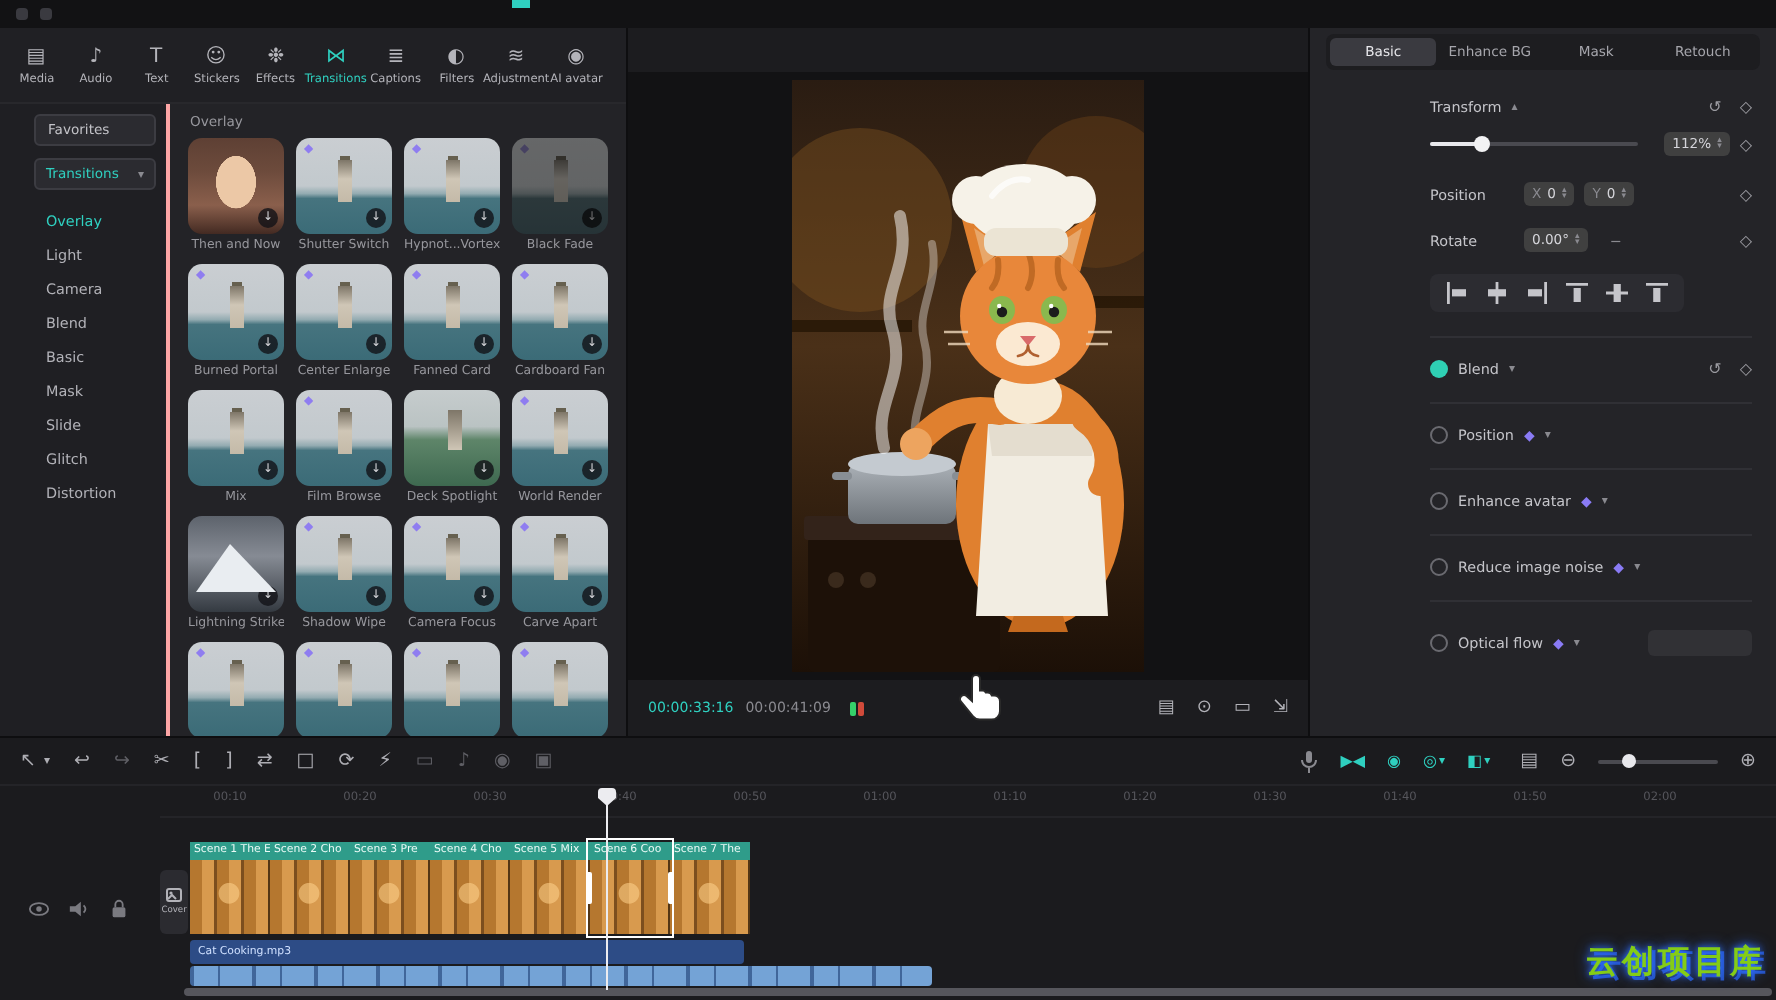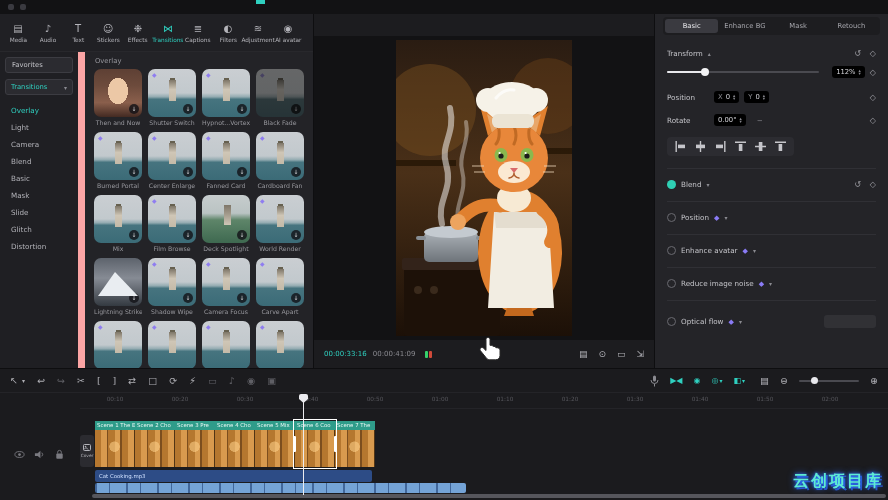--- a/index.html
+++ b/index.html
@@ -10,21 +10,21 @@
   .topstrip .dot{position:absolute;top:4px;width:6px;height:6px;border-radius:2px;background:#3a3a40;}
   .teal-dash{position:absolute;left:256px;top:0;width:9px;height:4px;background:#2fd0c0;}
   
   .toolbar{position:absolute;left:0;top:14px;width:313px;height:38px;background:#202024;
            display:flex;align-items:center;padding-left:3px;box-sizing:border-box;border-bottom:1px solid #28282c;}
   .tool{width:30px;display:flex;flex-direction:column;align-items:center;gap:2px;color:#b4b4ba;cursor:pointer;}
   .tool .ic{font-size:10px;line-height:11px;height:11px;}
   .tool .lb{font-size:6.3px;white-space:nowrap;transform:scale(.92);}
   .tool.active{color:#2fd0c0;}
   
-  .sidebar{position:absolute;left:0;top:52px;width:85px;height:316px;background:#1f1f23;border-right:7px solid #fca5a5;box-sizing:border-box;}
+  .sidebar{position:absolute;left:0;top:52px;width:85px;height:316px;background:#1f1f23;border-right:2px solid #fca5a5;box-sizing:border-box;padding-left:12px;}
   .fav{margin:5px 5px 0;height:14px;background:#2b2b30;border:1px solid #3c3c42;border-radius:3px;
        font-size:6.8px;display:flex;align-items:center;padding:0 6px;color:#c3c3c8;}
   .catsel{margin:6px 5px 0;height:14px;background:#2b2b30;border:1px solid #3c3c42;border-radius:3px;
        font-size:6.8px;color:#2fd0c0;display:flex;align-items:center;justify-content:space-between;padding:0 5px;}
   .navlist{margin-top:7px;}
   .nav{height:17px;display:flex;align-items:center;padding-left:11px;font-size:7.2px;color:#b2b2b8;cursor:pointer;}
   .nav.active{color:#2fd0c0;}
   
   .gridpanel{position:absolute;left:85px;top:52px;width:228px;height:316px;background:#232327;overflow:hidden;}
   .gridheader{font-size:6.8px;color:#97979d;margin:5px 0 4px 10px;}
@@ -62,29 +62,29 @@
   .pf-icons{margin-left:auto;display:flex;gap:11px;color:#b2b2b8;font-size:9px;align-items:center;}
   .pf-icons span{cursor:pointer;}
   
   .inspector{position:absolute;left:655px;top:14px;width:233px;height:354px;background:#242428;box-sizing:border-box;}
   .tabs{display:flex;gap:13px;padding:7px 12px 5px;font-size:7.8px;color:#b2b2b8;}
   .tab{cursor:pointer;}
   .tab.active{color:#2fd0c0;}
   .subtabs{margin:3px 8px 0;background:#1d1d20;border-radius:4px;display:flex;padding:2px;}
   .subtab{flex:1;text-align:center;font-size:6.8px;padding:3px 0;color:#a6a6ac;border-radius:3px;cursor:pointer;}
   .subtab.active{background:#3a3a40;color:#e8e8ec;}
-  .ibody{padding:0 12px;}
+  .ibody{padding:0 12px;margin-left:48px;}
   .irow{display:flex;align-items:center;font-size:7.2px;color:#c5c5ca;margin-top:11px;gap:5px;}
   .chev{color:#8a8a90;font-size:6px;}
   .ricons{margin-left:auto;display:flex;gap:9px;color:#9a9aa0;font-size:8px;}
   .ricons span{cursor:pointer;}
   .slider{position:relative;height:2px;background:#4a4a50;border-radius:1px;flex:1;margin-right:8px;cursor:pointer;}
   .slider .fill{position:absolute;left:0;top:0;height:2px;width:25%;background:#e8e8ec;border-radius:1px;}
   .slider .knob{position:absolute;left:25%;top:-3px;width:8px;height:8px;border-radius:50%;background:#f2f2f4;margin-left:-4px;}
-  .valbox{background:#000000;border-radius:3px;padding:2px 4px;font-size:6.8px;display:flex;align-items:center;gap:3px;color:#d5d5da;cursor:text;}
+  .valbox{background:#404040;border-radius:3px;padding:2px 4px;font-size:6.8px;display:flex;align-items:center;gap:3px;color:#d5d5da;cursor:text;}
   .stp{display:flex;flex-direction:column;font-size:4.5px;line-height:3.5px;color:#8a8a90;cursor:pointer;}
   .kf{color:#9a9aa0;font-size:8px;cursor:pointer;}
   .toggle{margin-left:auto;width:22px;height:11px;border-radius:6px;background:#2fd0b4;position:relative;cursor:pointer;}
   .toggle::after{content:"";position:absolute;right:1.5px;top:1.5px;width:8px;height:8px;border-radius:50%;background:#fff;}
   .lw{width:42px;}
   .axis{color:#8a8a90;}
   .dimdash{color:#8a8a90;margin-left:6px;cursor:pointer;}
   .alignbar{margin-top:11px;background:#2c2c31;border-radius:4px;display:inline-flex;gap:9px;padding:4px 8px;}
   .al{width:11px;height:11px;display:inline-flex;cursor:pointer;color:#c5c5ca;}
   .al svg{width:11px;height:11px;}
@@ -126,21 +126,21 @@
   .clip.sel::before{left:-2px;}  .clip.sel::after{right:-2px;}
   .audio1{position:absolute;left:95px;top:101px;width:277px;height:12px;background:#2d4c86;border-radius:2px;
      font-size:5.4px;line-height:12px;color:#cfe0ff;padding-left:4px;box-sizing:border-box;cursor:pointer;}
   .audio2{position:absolute;left:95px;top:114px;width:371px;height:10px;background:#74a3d6;border-radius:2px;cursor:pointer;
      background-image:repeating-linear-gradient(90deg,rgba(22,52,105,.55) 0 2px,rgba(0,0,0,0) 2px 14px,rgba(22,52,105,.55) 14px 15px,rgba(0,0,0,0) 15px 31px);}
   .playhead{position:absolute;left:303px;top:26px;width:1px;height:100px;background:#ececf0;z-index:6;}
   .ph-handle{position:absolute;left:299px;top:25px;width:9px;height:9px;background:#ececf0;z-index:7;
      clip-path:polygon(0 0,100% 0,100% 55%,50% 100%,0 55%);border-radius:2px;cursor:pointer;}
   .hscroll{position:absolute;left:92px;right:2px;bottom:2px;height:4px;background:#56565c;border-radius:2px;cursor:pointer;}
   
-  .watermark{position:absolute;right:5px;bottom:8px;font-size:16px;font-weight:bold;letter-spacing:2px;color:#5eead4;z-index:9;
+  .watermark{position:absolute;right:5px;bottom:8px;font-size:16px;font-weight:bold;letter-spacing:2px;color:#84cc16;z-index:9;
      text-shadow:0 0 7px #2f6fff,0 0 3px #2f6fff,2px 2px 0 rgba(40,90,220,.85);}
   .cursor{position:absolute;left:478px;top:336px;width:24px;height:28px;z-index:10;pointer-events:none;}
   .micsvg,.eyesvg{display:block;}
 </style>
 </head>
 <body>
 
 <div class="stage">
 
   <div class="topstrip">

